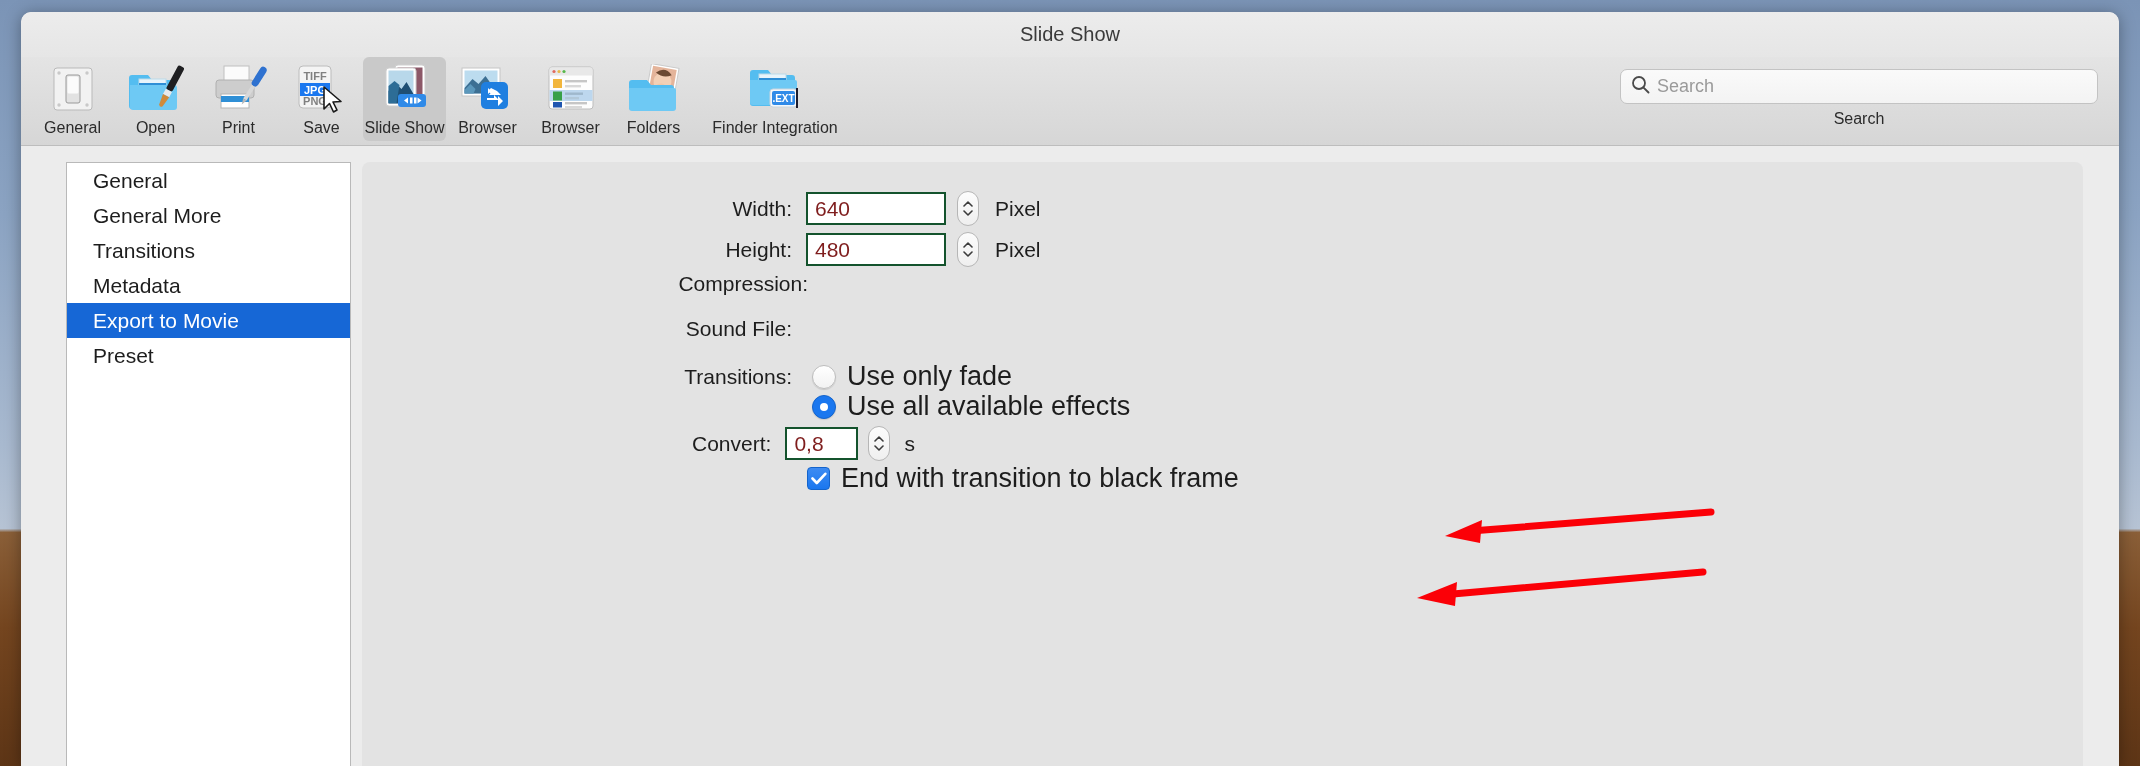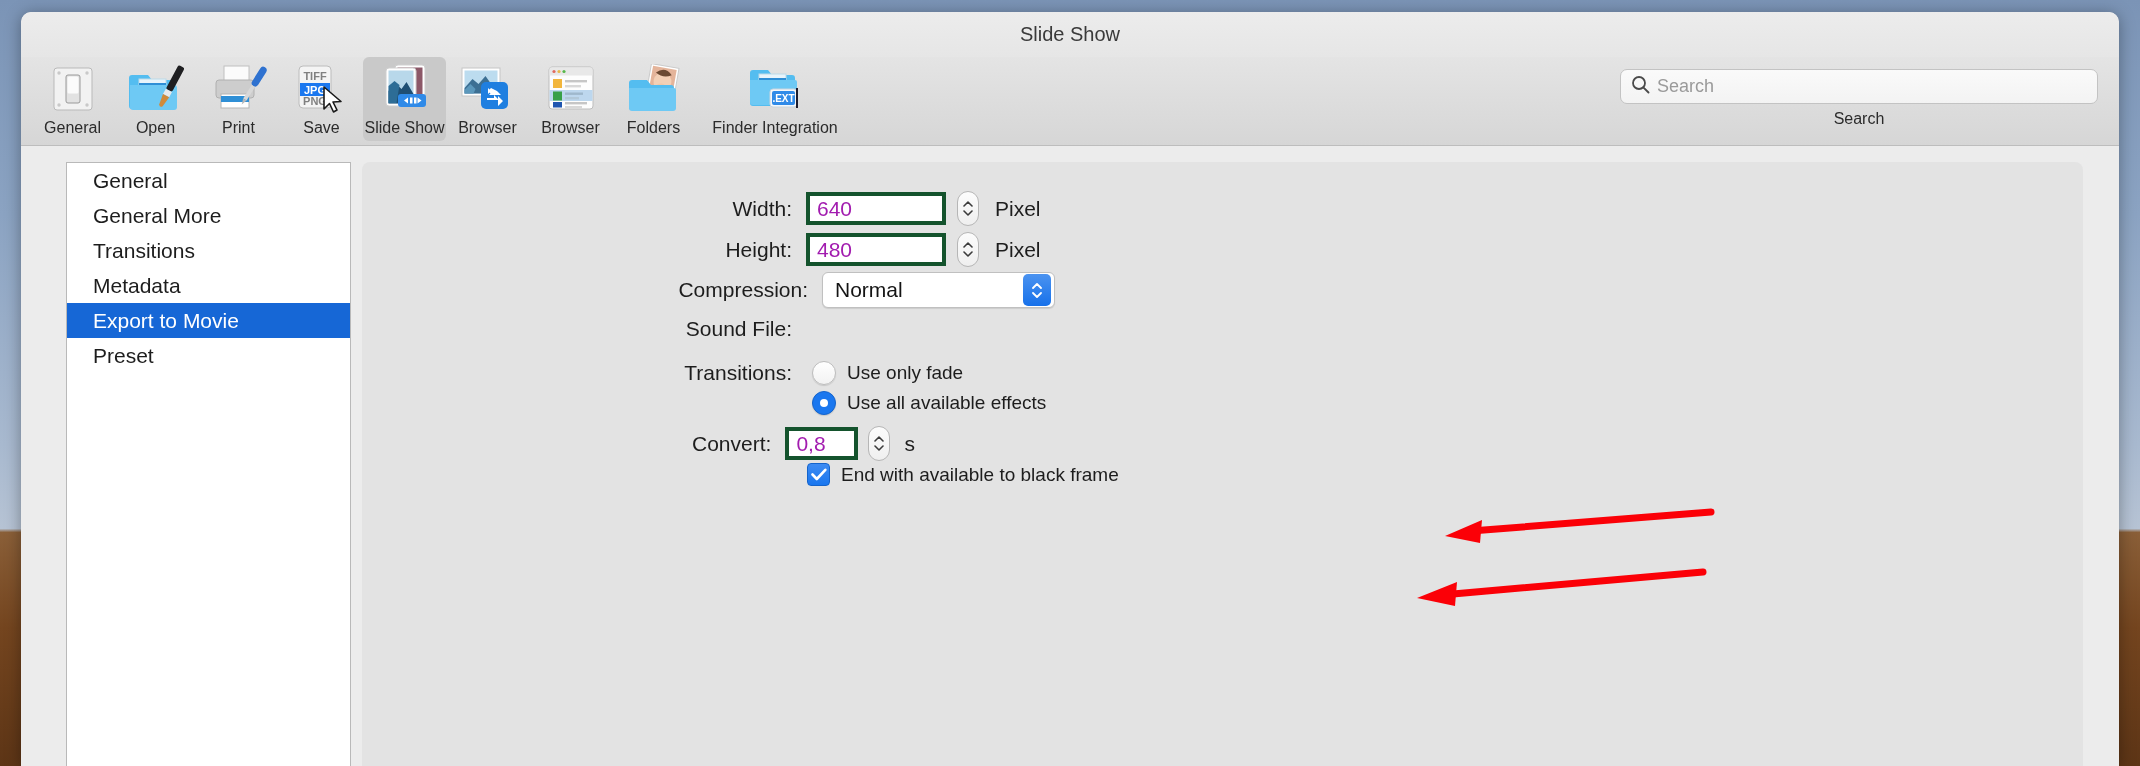--- a/index.html
+++ b/index.html
@@ -176,25 +176,25 @@
     align-items: center;
   }
   .flabel {
     font-size: 21px;
     color: #1d1d1d;
     text-align: right;
     white-space: nowrap;
   }
   .ftext {
     background: #ffffff;
-    border: 4px solid #14532d;
+    border: 2px solid #14532d;
     height: 33px;
     font-family: "Liberation Sans", sans-serif;
     font-size: 21px;
-    color: #a21caf;
+    color: #7f1d1d;
     padding: 0 7px;
     outline: none;
   }
   .unit {
     font-size: 21px;
     color: #1d1d1d;
     white-space: nowrap;
   }
 
   
@@ -265,21 +265,21 @@
   .checkbox {
     width: 23px; height: 23px;
     border-radius: 4px;
     background: linear-gradient(to bottom,#3d8bf2,#1a77ef);
     border: 1px solid #1464cc;
     flex: 0 0 auto;
     display: flex; align-items: center; justify-content: center;
     cursor: default;
   }
   .opt-label {
-    font-size: 19px;
+    font-size: 27px;
     color: #1d1d1d;
     margin-left: 11px;
     white-space: nowrap;
   }
 
   
   #annotations {
     position: absolute;
     inset: 0;
     pointer-events: none;
@@ -508,31 +508,20 @@
             </svg>
           <svg class="chev" viewBox="0 0 10 6">
               <path d="M1 1 L5 5 L9 1" fill="none" stroke="#3b3b3b" stroke-width="1.6" stroke-linecap="round" stroke-linejoin="round"></path>
             </svg>
         </div>
         <div class="unit" style="margin-left:16px;">Pixel</div>
       </div>
 
       <div class="row" style="left:16px; top:110px; width:790px;">
         <div class="flabel" style="width:430px;">Compression:</div>
-        <div class="popup" style="width:233px; margin-left:14px;">
-          <span class="popup-text">Normal</span>
-          <span class="popup-arrows">
-            <svg class="chev" viewBox="0 0 10 6">
-                <path d="M1 5 L5 1 L9 5" fill="none" stroke="#ffffff" stroke-width="1.8" stroke-linecap="round" stroke-linejoin="round"></path>
-              </svg>
-            <svg class="chev" viewBox="0 0 10 6">
-                <path d="M1 1 L5 5 L9 1" fill="none" stroke="#ffffff" stroke-width="1.8" stroke-linecap="round" stroke-linejoin="round"></path>
-              </svg>
-          </span>
-        </div>
       </div>
 
       <div class="row" style="left:0; top:155px; width:790px;">
         <div class="flabel" style="width:430px;">Sound File:</div>
       </div>
 
       <div class="row" style="left:0; top:199px; width:820px;">
         <div class="flabel" style="width:430px;">Transitions:</div>
         <div style="display:flex; align-items:center; margin-left:20px;">
           <span class="radio"></span>
@@ -558,21 +547,21 @@
         </div>
         <div class="unit" style="margin-left:14px;">s</div>
       </div>
 
       <div class="row" style="left:445px; top:301px;">
         <span class="checkbox">
           <svg width="16" height="13" viewBox="0 0 16 13">
             <path d="M1.5 6.5 L5.8 11 L14.3 1.8" fill="none" stroke="#ffffff" stroke-width="2.6" stroke-linecap="round" stroke-linejoin="round"></path>
           </svg>
         </span>
-        <span class="opt-label">End with available to black frame</span>
+        <span class="opt-label">End with transition to black frame</span>
       </div>
 
     </div>
   </div>
 
   <svg id="annotations" width="2098" height="754" viewBox="0 0 2098 754">
 
     <g>
       <line x1="1690" y1="500" x2="1450" y2="519" stroke="#fb0007" stroke-width="7" stroke-linecap="round"></line>
       <path d="M1424 524 L1461 508 L1459 531 Z" fill="#fb0007"></path>

